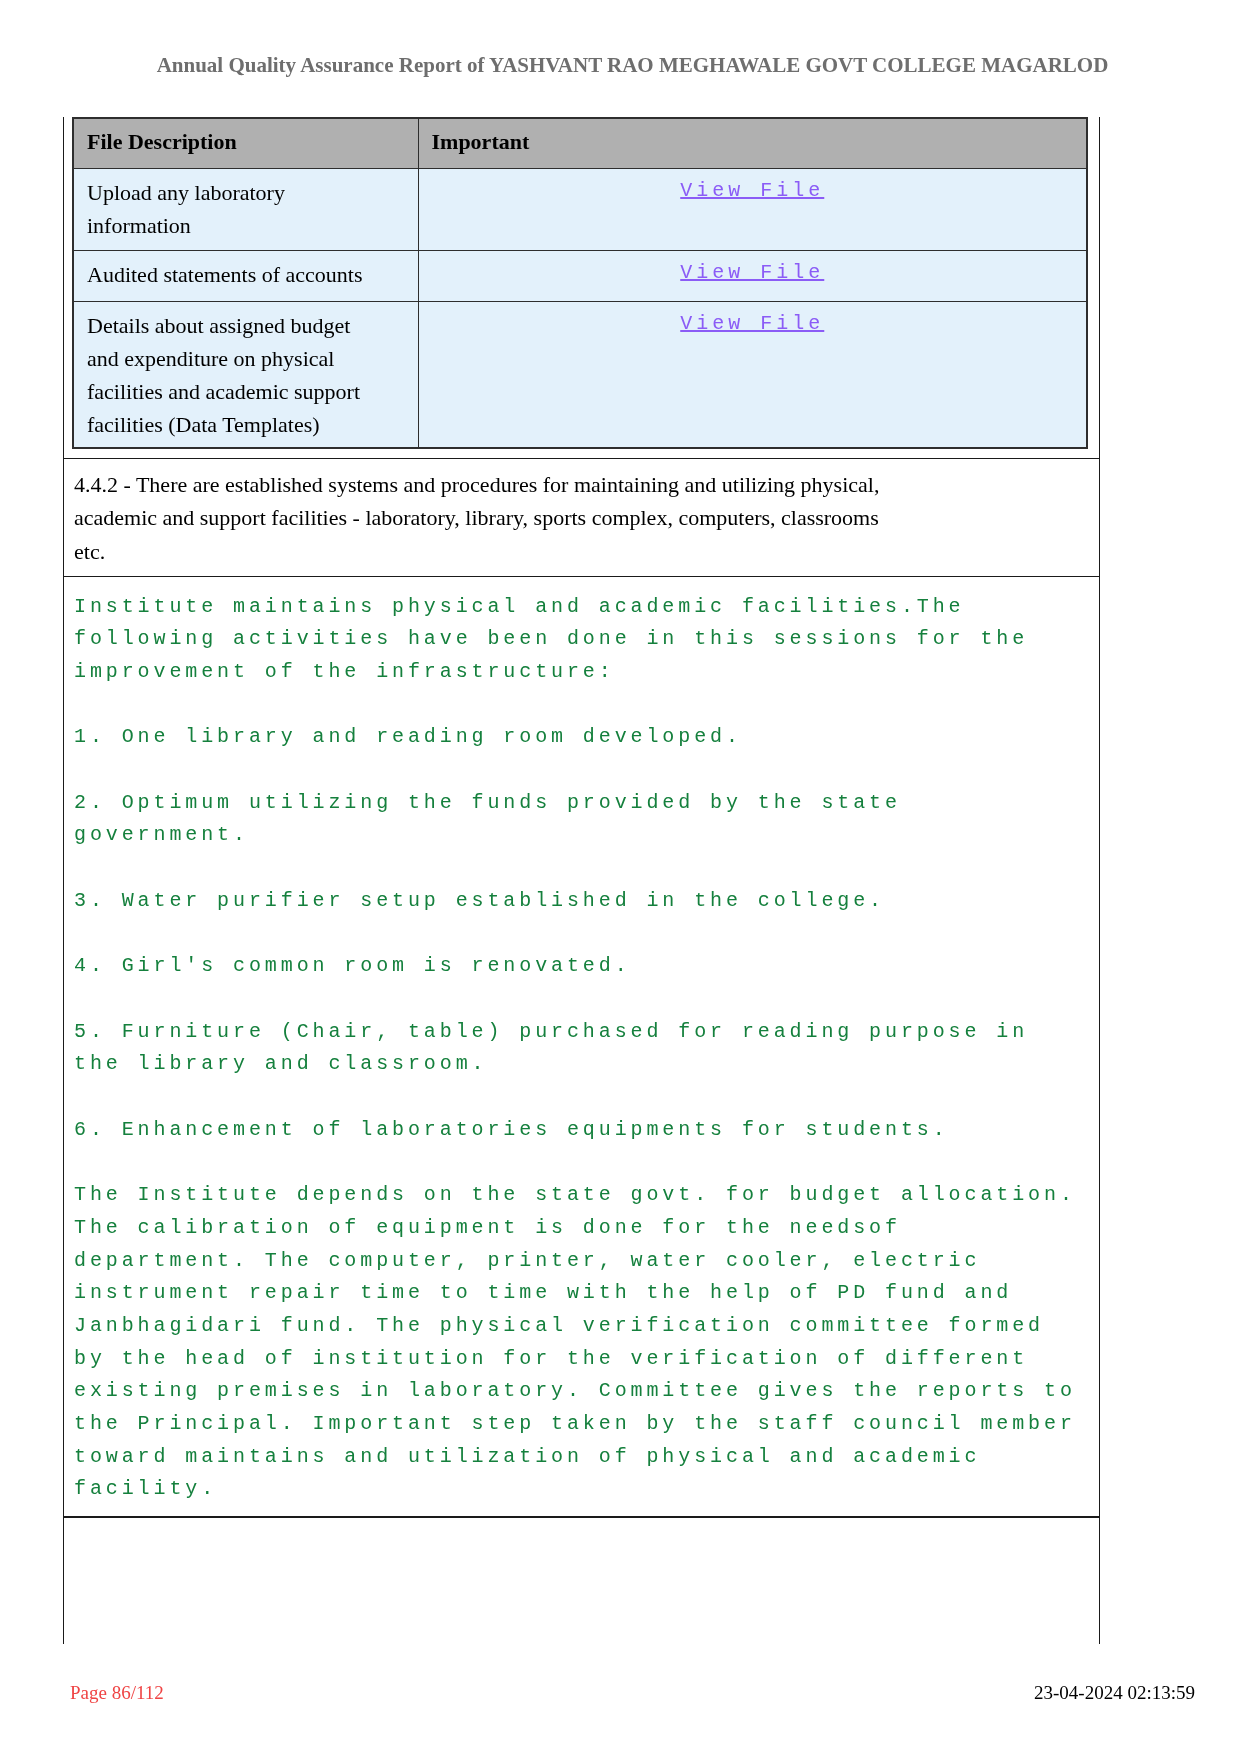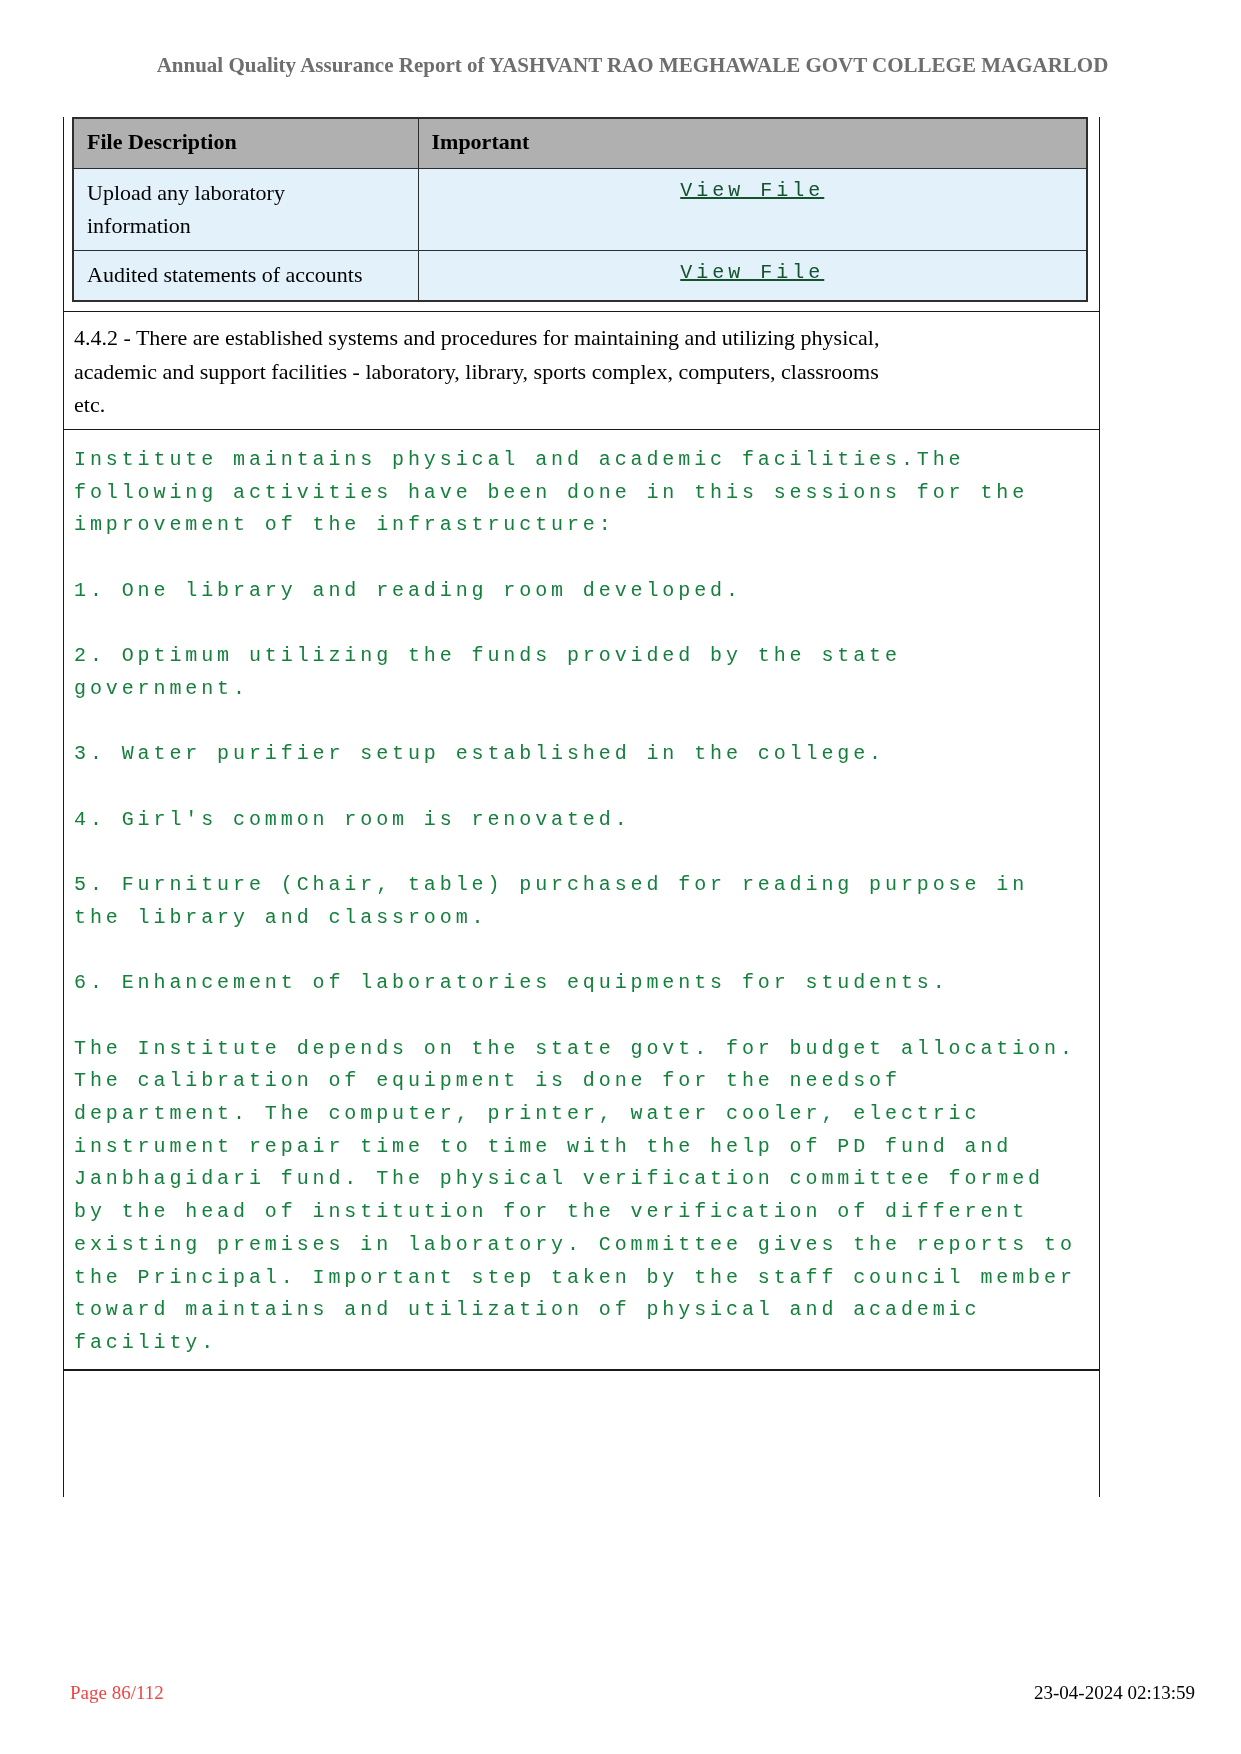--- a/index.html
+++ b/index.html
@@ -77,21 +77,21 @@
     padding: 7px 0 6px 0;
     text-align: center;
   }
   tr.r1 td { height: 82px; }
   tr.r2 td { height: 51px; }
   tr.r3 td { height: 140px; }
   a.view-file {
     font-family: "Liberation Mono", monospace;
     font-size: 20px;
     letter-spacing: 4px;
-    color: #14532d;
+    color: #8b5cf6;
     text-decoration: underline;
     cursor: pointer;
   }
 
   
   .section-heading {
     border-top: 1px solid #1a1a1a;
     box-sizing: border-box;
     height: 118px;
     padding: 9px 14px 0 10px;
@@ -169,20 +169,29 @@
         <td class="doc">
           <a class="view-file">View File</a>
         </td>
       </tr>
       <tr class="r2">
         <td class="desc">Audited statements of accounts</td>
         <td class="doc">
           <a class="view-file">View File</a>
         </td>
       </tr>
+      <tr class="r3">
+        <td class="desc">Details about assigned budget
+and expenditure on physical
+facilities and academic support
+facilities (Data Templates)</td>
+        <td class="doc">
+          <a class="view-file">View File</a>
+        </td>
+      </tr>
     </tbody>
       </table>
   </div>
 
   <div class="section-heading">4.4.2 - There are established systems and procedures for maintaining and utilizing physical,
 academic and support facilities - laboratory, library, sports complex, computers, classrooms
 etc.</div>
 
   <div class="section-body">Institute maintains physical and academic facilities.The
 following activities have been done in this sessions for the

